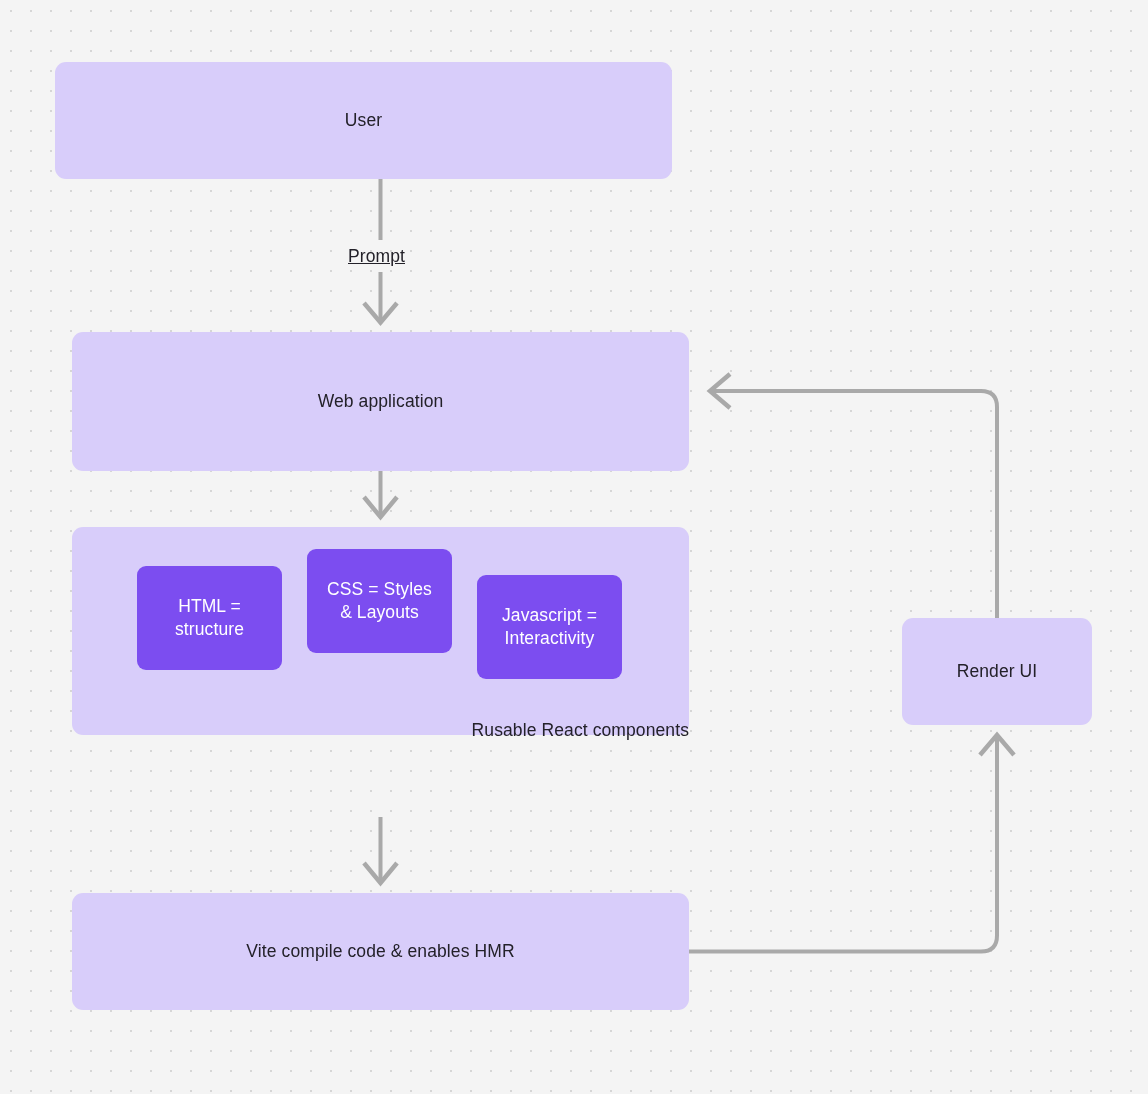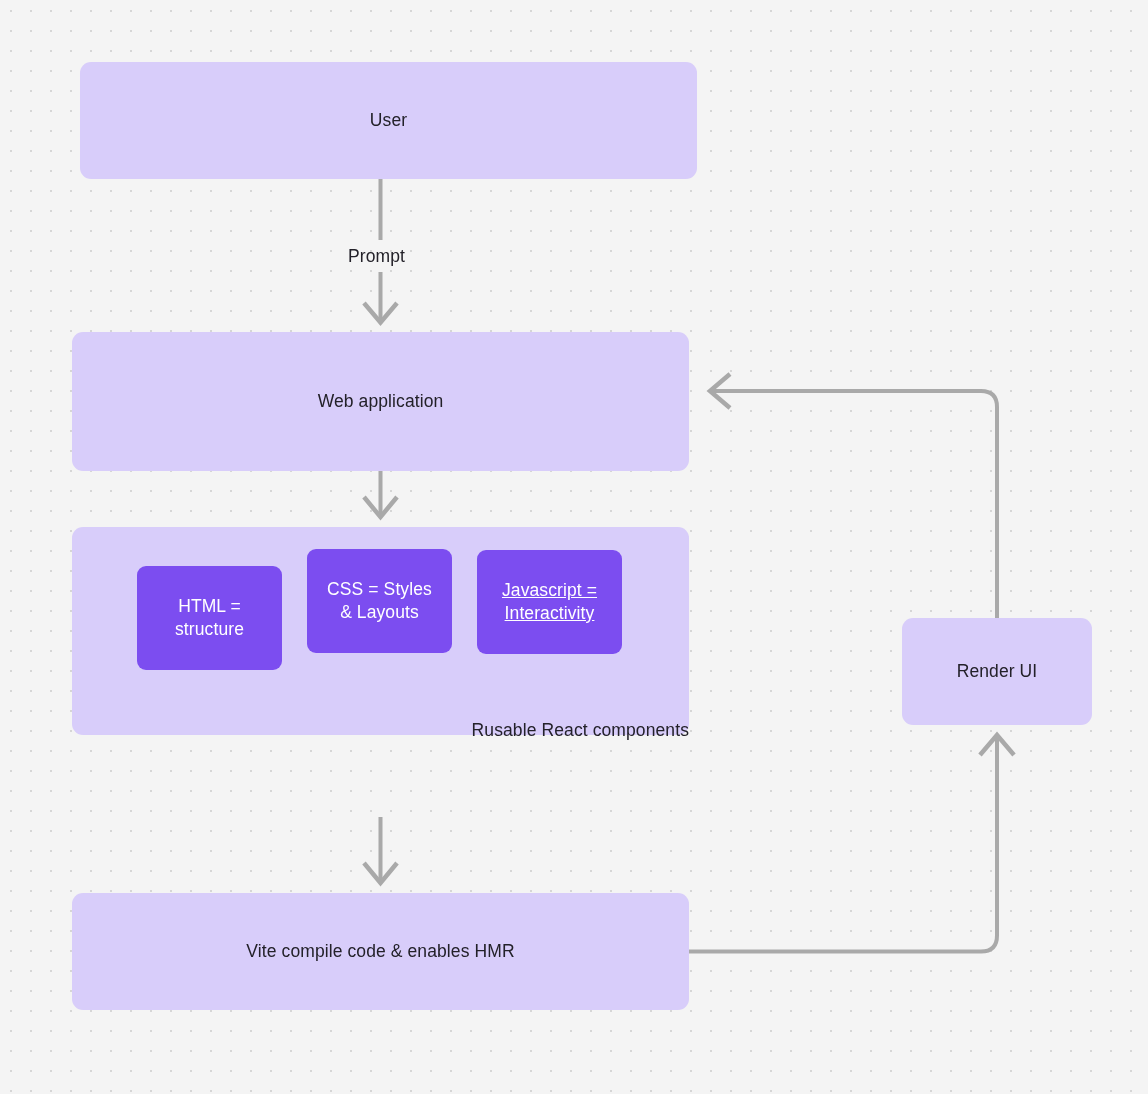--- a/index.html
+++ b/index.html
@@ -69,44 +69,44 @@
     left: 0;
     right: 0;
     text-align: center;
     color: #232129;
     font-size: 17.5px;
     letter-spacing: 0.1px;
     z-index: 4;
   }
 
   
-  #node-user           { left: 80px;  top: 62px;   width: 617px; height: 117px; align-items: center; }
+  #node-user           { left: 55px;  top: 62px;   width: 617px; height: 117px; align-items: center; }
   #node-webapp         { left: 72px;  top: 332px;  width: 617px; height: 139px; }
   #node-components     { left: 72px;  top: 527px;  width: 617px; height: 208px; }
   #node-vite           { left: 72px;  top: 893px;  width: 617px; height: 117px; border-radius: 11px; }
   #node-render         { left: 902px; top: 618px;  width: 190px; height: 107px; align-items: center; }
 
   #inner-html          { left: 65px;  top: 39px;   width: 145px; height: 104px; }
   #inner-css           { left: 235px; top: 22px;   width: 145px; height: 104px; }
-  #inner-js            { left: 405px; top: 23px;   width: 145px; height: 104px; text-decoration: underline; }
+  #inner-js            { left: 405px; top: 48px;   width: 145px; height: 104px; }
 
   #components-caption  { top: 192px; text-align: right; }
 
   
   .edge-label {
     position: absolute;
     color: #232129;
     font-size: 17.5px;
     letter-spacing: 0.1px;
     background: transparent;
     padding: 0 4px;
     z-index: 3;
     white-space: nowrap;
   }
-  #label-prompt { left: 344px; top: 246px; }
+  #label-prompt { left: 344px; top: 246px; text-decoration: underline; }
 
   
   #edges {
     position: absolute;
     left: 0;
     top: 0;
     width: 1148px;
     height: 1094px;
     z-index: 2;
     pointer-events: none;

